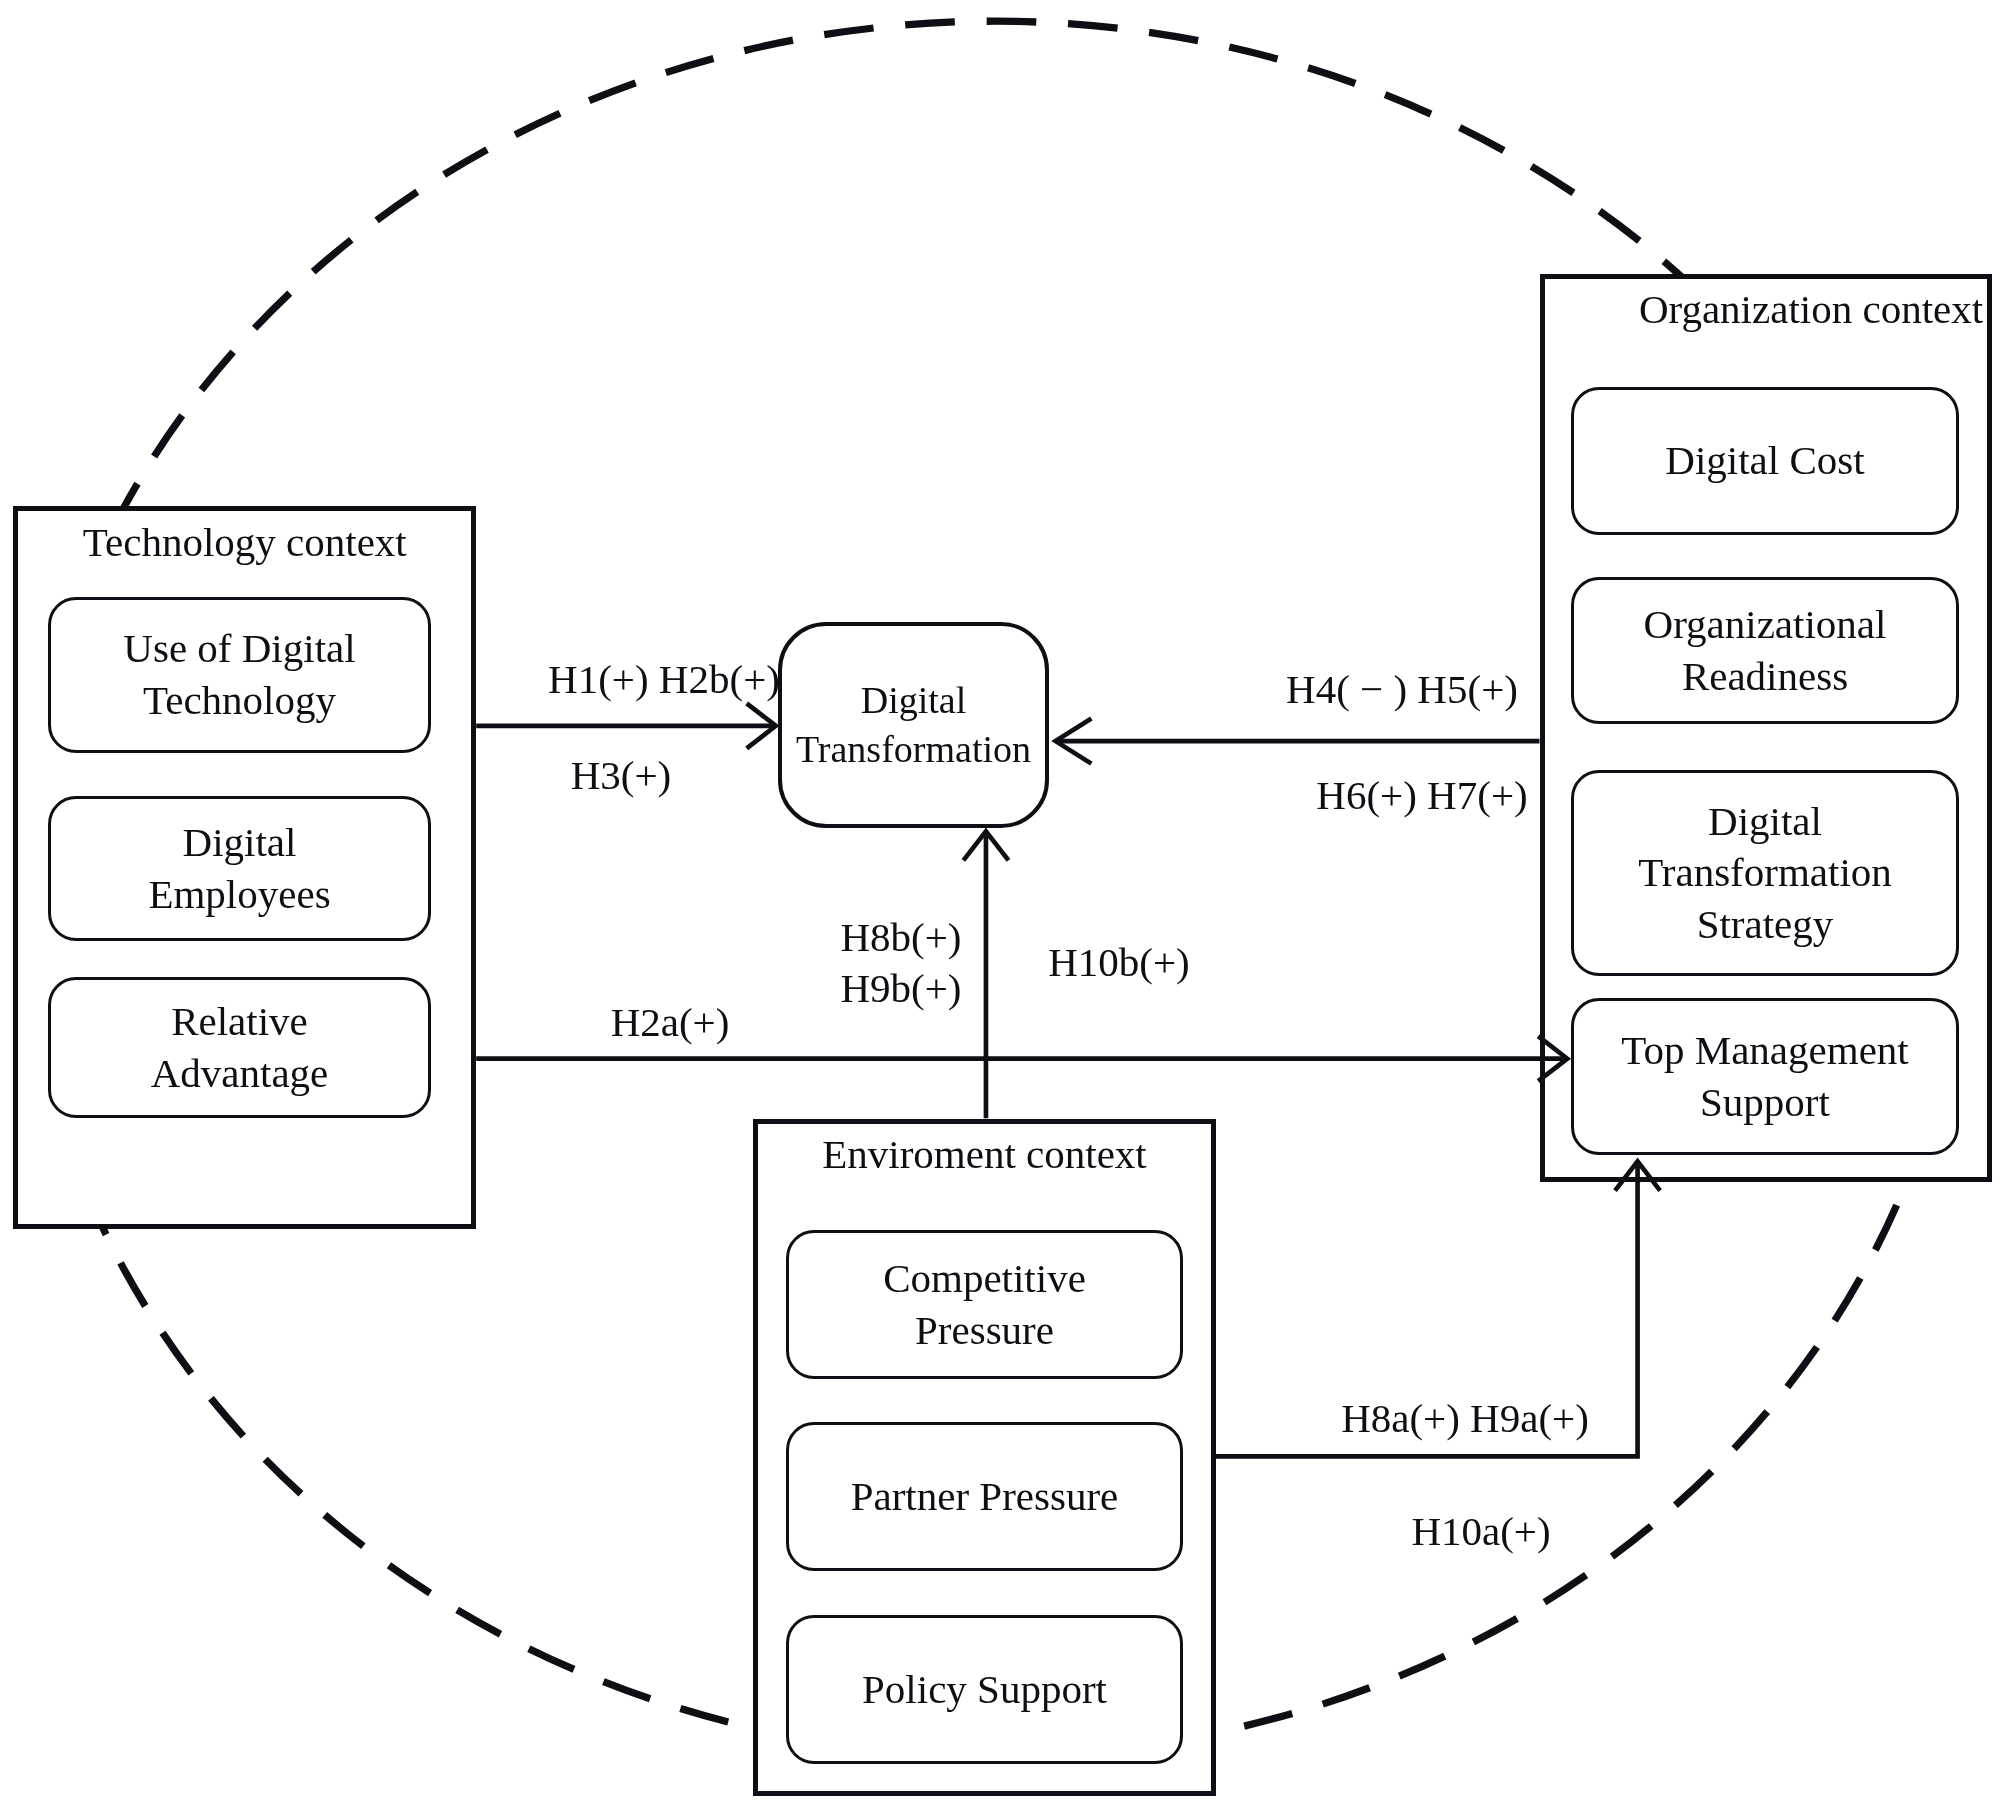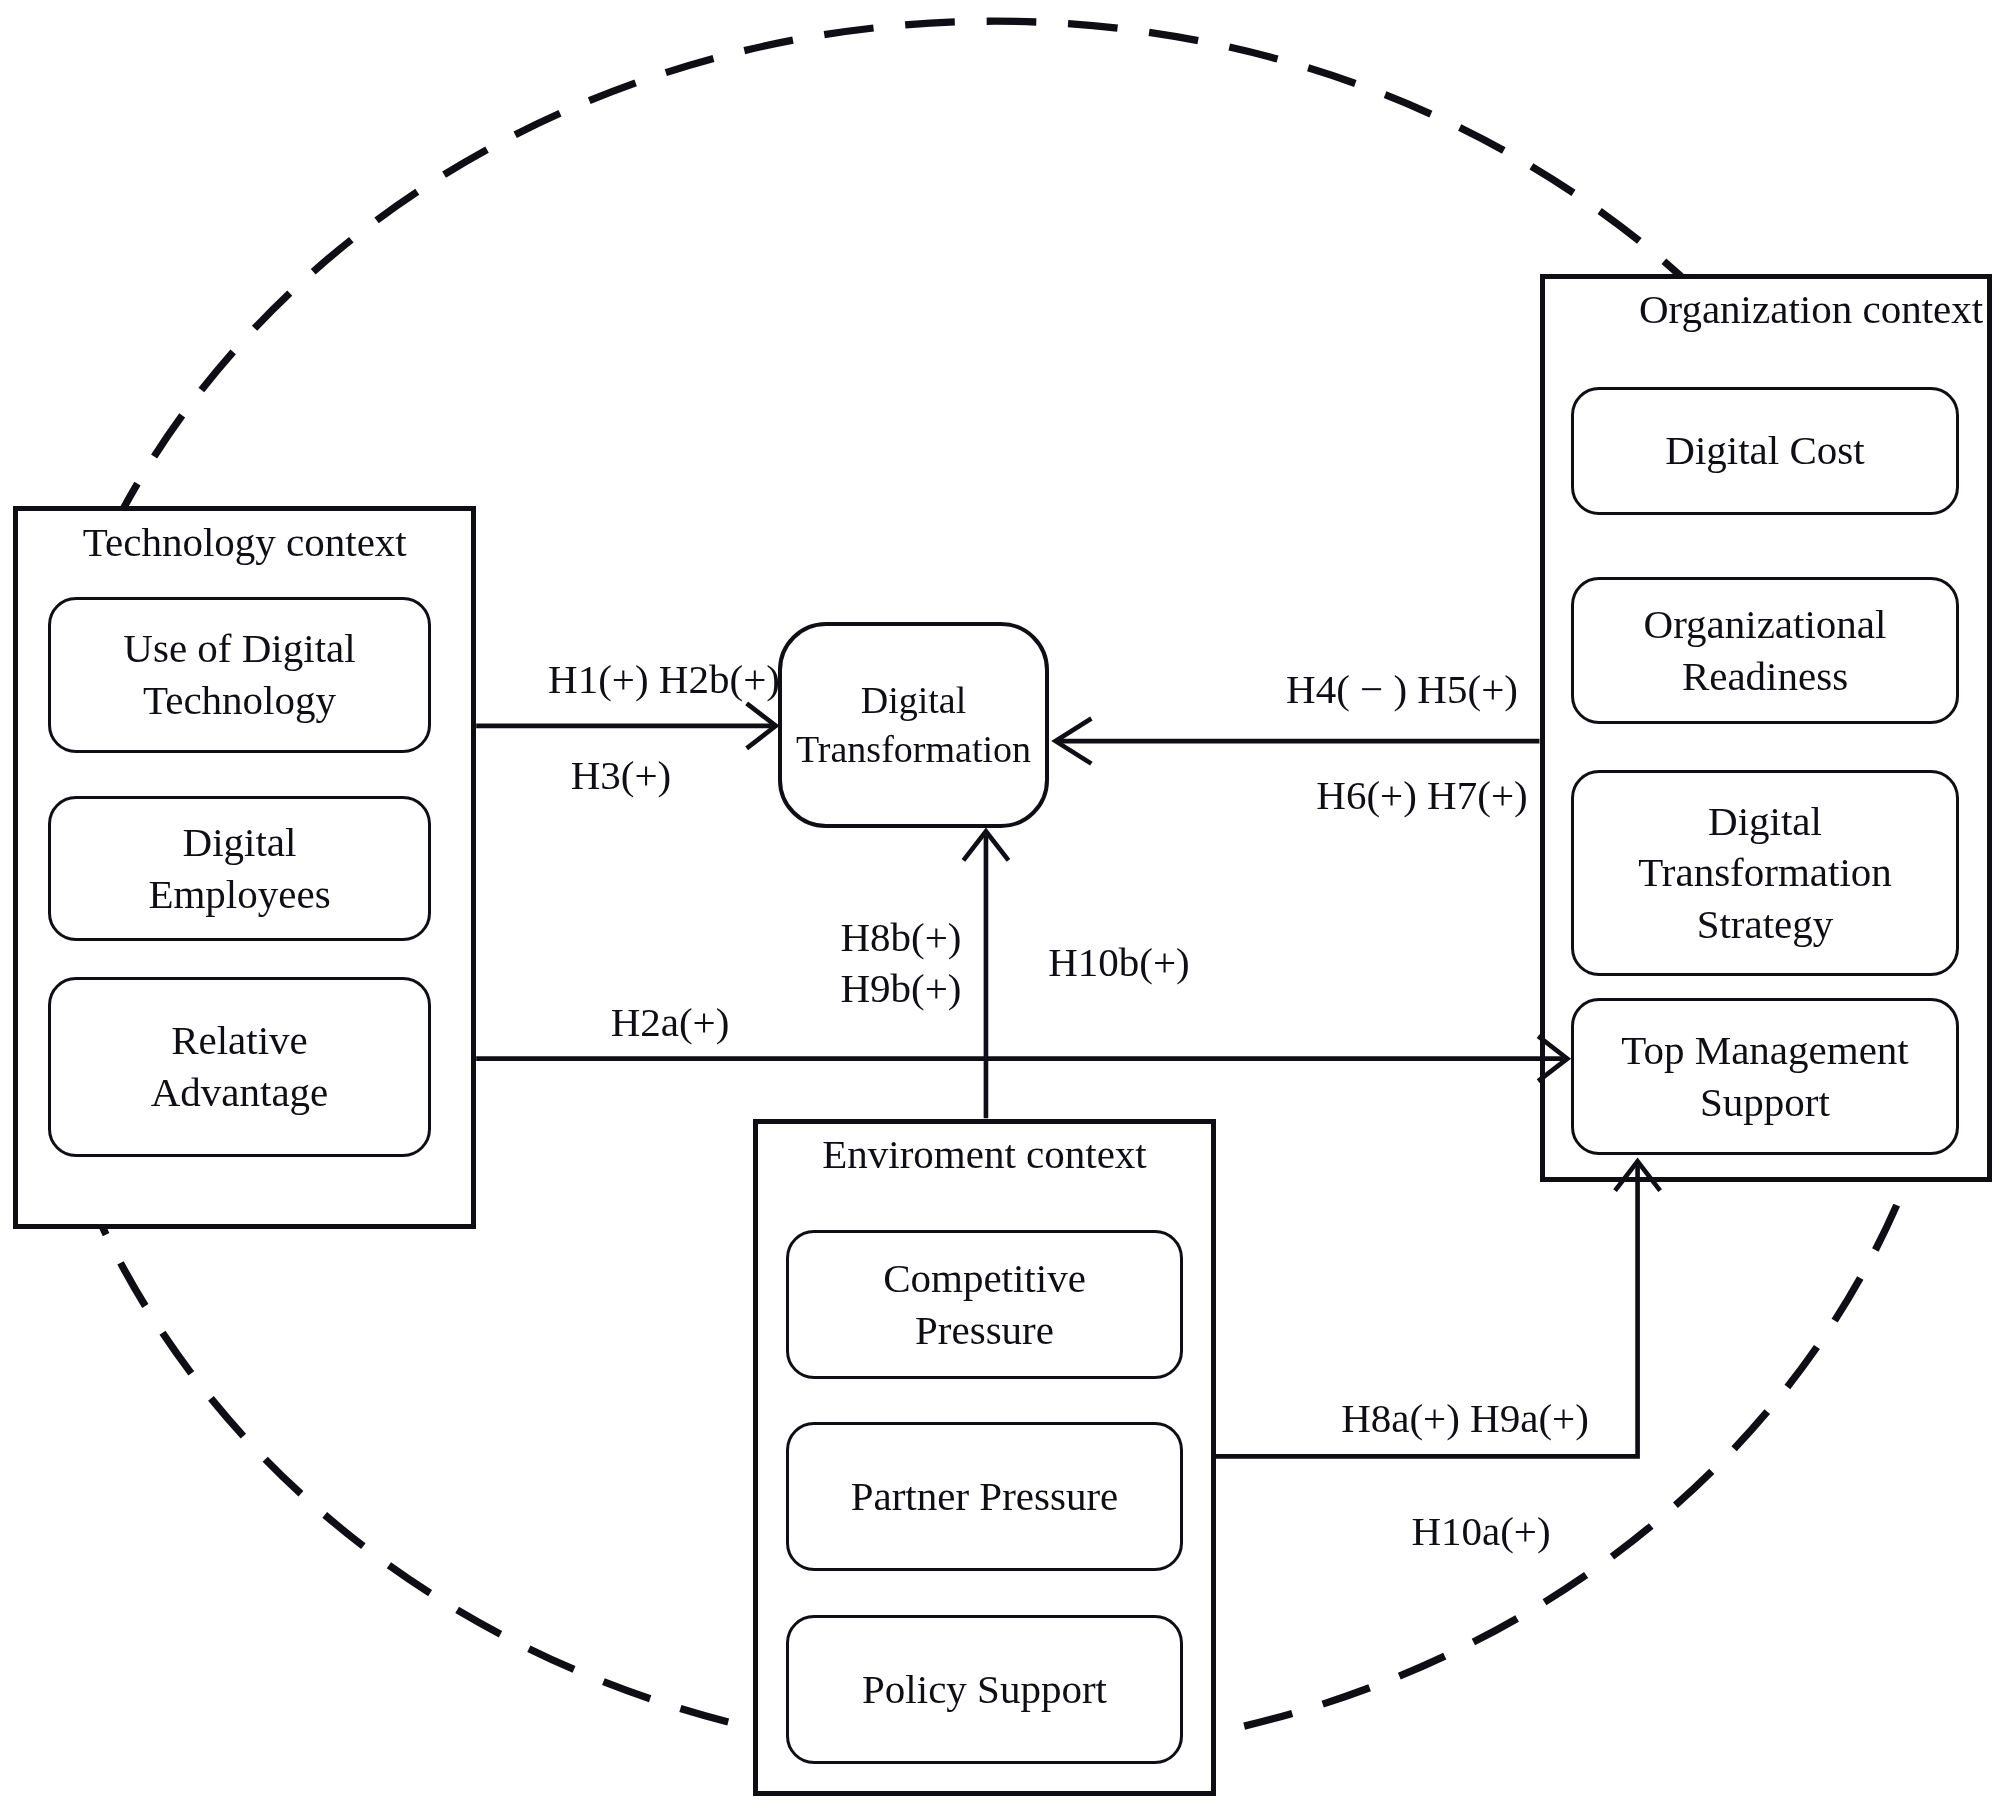--- a/index.html
+++ b/index.html
@@ -30,27 +30,27 @@
   </svg>
 
   <div class="ctx-box" style="left:13.3px;top:506px;width:463px;height:723px;"></div>
   <div class="ctx-title" style="left:13.3px;top:519px;width:463px;">Technology context</div>
   <div class="node" style="left:48px;top:597px;width:383px;height:156px;">
     <span class="w430">Use of Digital Technology</span>
   </div>
   <div class="node" style="left:48px;top:796px;width:383px;height:145px;">
     <span class="w330">Digital Employees</span>
   </div>
-  <div class="node" style="left:48px;top:977px;width:383px;height:180px;">
+  <div class="node" style="left:48px;top:977px;width:383px;height:141px;">
     <span class="w330">Relative Advantage</span>
   </div>
 
   <div class="ctx-box" style="left:1540px;top:274px;width:452px;height:908px;"></div>
   <div class="ctx-title" style="left:1540px;top:286px;width:452px;padding-left:45px;">Organization context</div>
-  <div class="node" style="left:1571px;top:387px;width:388px;height:128px;">
+  <div class="node" style="left:1571px;top:387px;width:388px;height:148px;">
     <span>Digital Cost</span>
   </div>
   <div class="node" style="left:1571px;top:577px;width:388px;height:147px;">
     <span class="w460">Organizational Readiness</span>
   </div>
   <div class="node" style="left:1571px;top:770px;width:388px;height:206px;">
     <span class="w460">Digital Transformation Strategy</span>
   </div>
   <div class="node" style="left:1571px;top:998px;width:388px;height:157px;">
     <span class="w470">Top Management Support</span>

